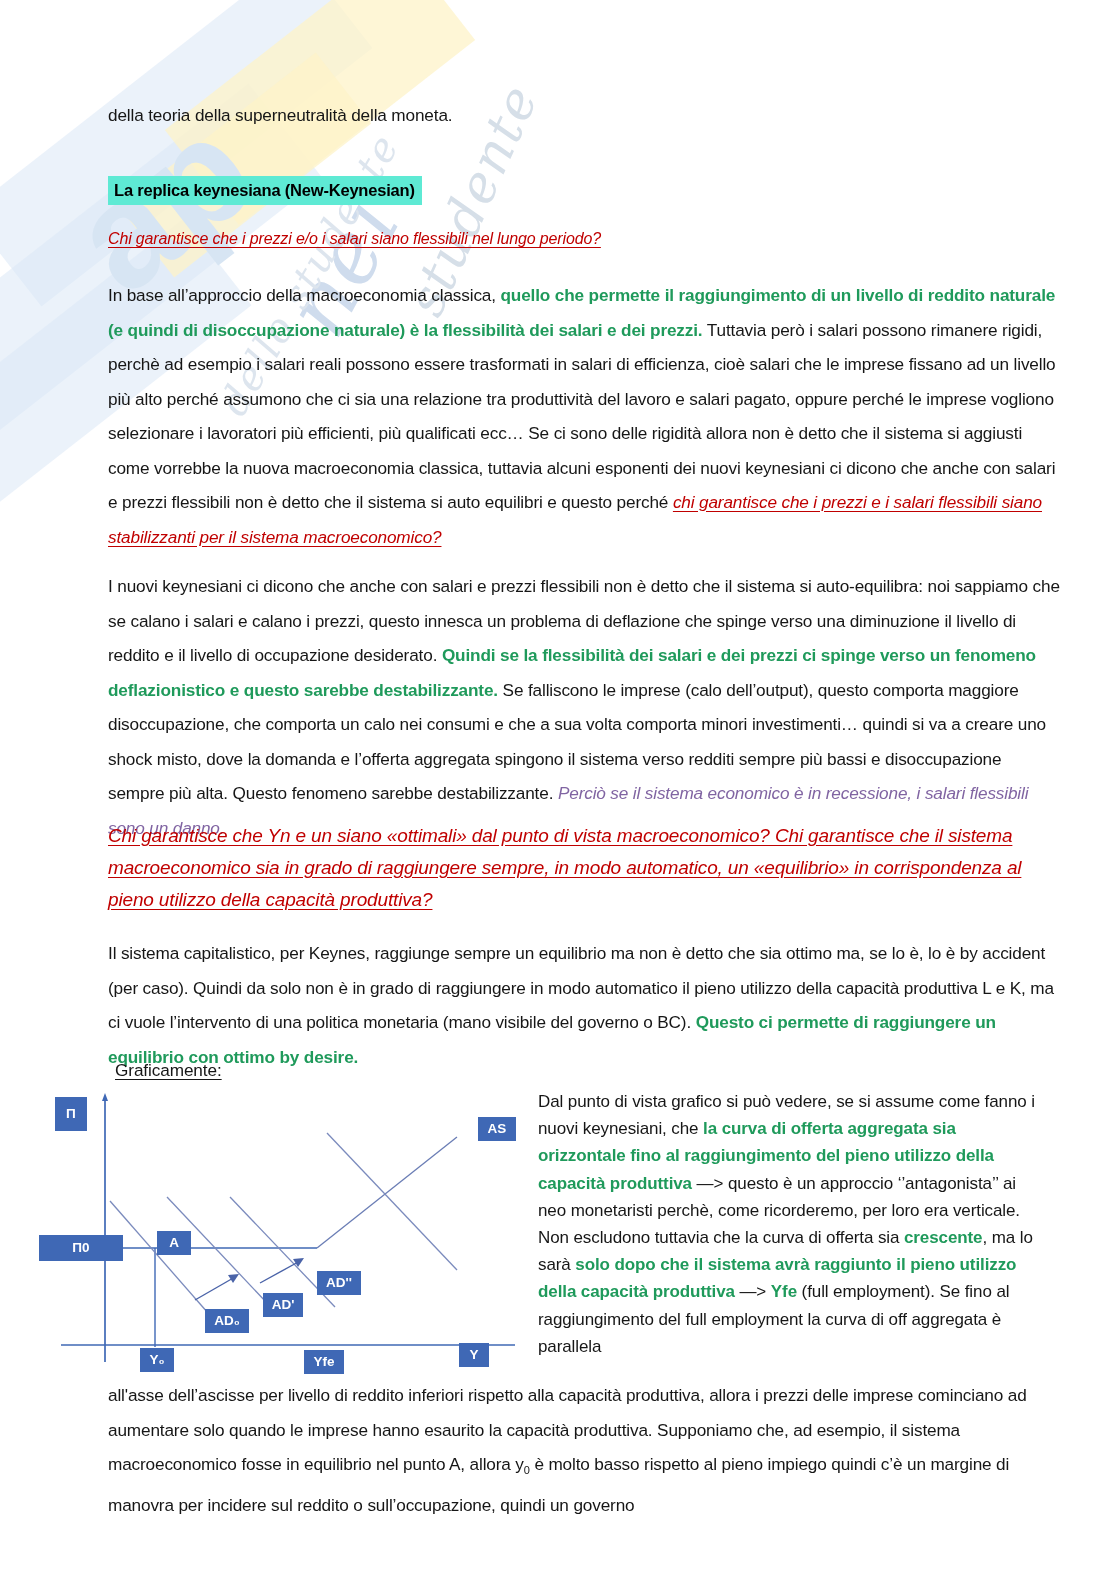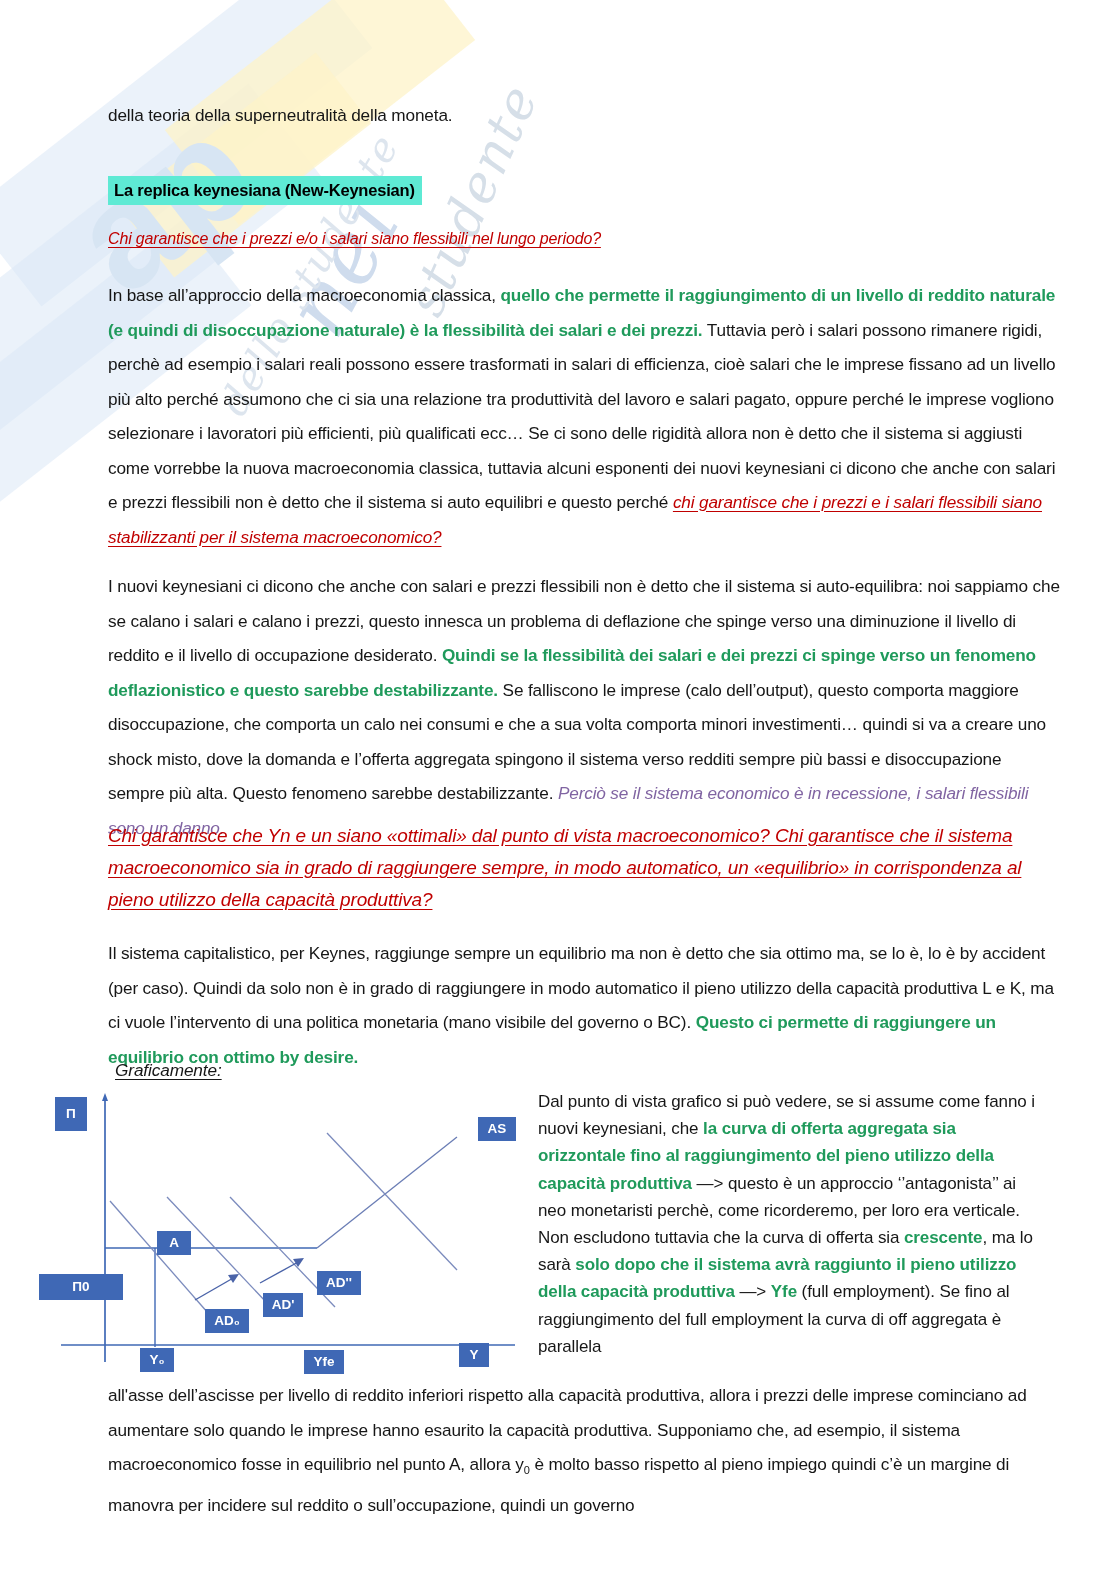--- a/index.html
+++ b/index.html
@@ -132,21 +132,21 @@
     color:#ffffff;
     font-family:"Liberation Sans", sans-serif;
     font-weight:bold;
     font-size:13.5px;
     line-height:15px;
     padding:4px 8px 5px 8px;
     text-align:center;
     white-space:nowrap;
   }
   .lbl.tall { padding:9px 11px 10px 11px; }
-  .lbl.wide { padding:5px 14px 6px 14px;margin-top:39px; }
+  .lbl.wide { padding:5px 14px 6px 14px; }
 </style>
 </head>
 <body>
 
 <div id="watermark">
   <div class="wm-band" style="left:-40px; top:70px; width:420px; height:120px; transform:rotate(-38deg);"></div>
   <div class="wm-band" style="left:-90px; top:200px; width:420px; height:120px; transform:rotate(-38deg);"></div>
   <div class="wm-band" style="left:-140px; top:330px; width:400px; height:110px; transform:rotate(-38deg);"></div>
   <div class="wm-yellow" style="left:170px; top:25px; width:300px; height:120px; transform:rotate(-38deg);"></div>
   <div class="wm-yellow" style="left:120px; top:120px; width:250px; height:90px; transform:rotate(-38deg);"></div>
@@ -179,21 +179,21 @@
   </div>
 
   <div class="body-block" style="top:820px; font-size:19px; line-height:32px;">
     <span class="red-q">Chi garantisce che Yn e un siano «ottimali» dal punto di vista macroeconomico? Chi garantisce che il sistema macroeconomico sia in grado di raggiungere sempre, in modo automatico, un «equilibrio» in corrispondenza al pieno utilizzo della capacità produttiva?</span>
   </div>
 
   <div class="body-block" style="top:936px;">
     <span>Il sistema capitalistico, per Keynes, raggiunge sempre un equilibrio ma non è detto che sia ottimo ma, se lo è, lo è by accident (per caso). Quindi da solo non è in grado di raggiungere in modo automatico il pieno utilizzo della capacità produttiva L e K, ma ci vuole l’intervento di una politica monetaria (mano visibile del governo o BC). </span><span class="grn">Questo ci permette di raggiungere un equilibrio con ottimo by desire.</span>
   </div>
 
-  <div class="underline-plain" style="left:115px; top:1060px;font-style:italic;">
+  <div class="underline-plain" style="left:115px; top:1060px;">
     <span>Graficamente:</span>
   </div>
 
   <div id="graph">
     <svg width="490" height="290" viewBox="0 0 490 290">
 
       <line x1="60" y1="12" x2="60" y2="277" stroke="#3f68b5" stroke-width="1.7"></line>
       <polygon points="60,8 57,16 63,16" fill="#3f68b5"></polygon>
 
       <line x1="16" y1="260" x2="470" y2="260" stroke="#3f68b5" stroke-width="1.7"></line>

